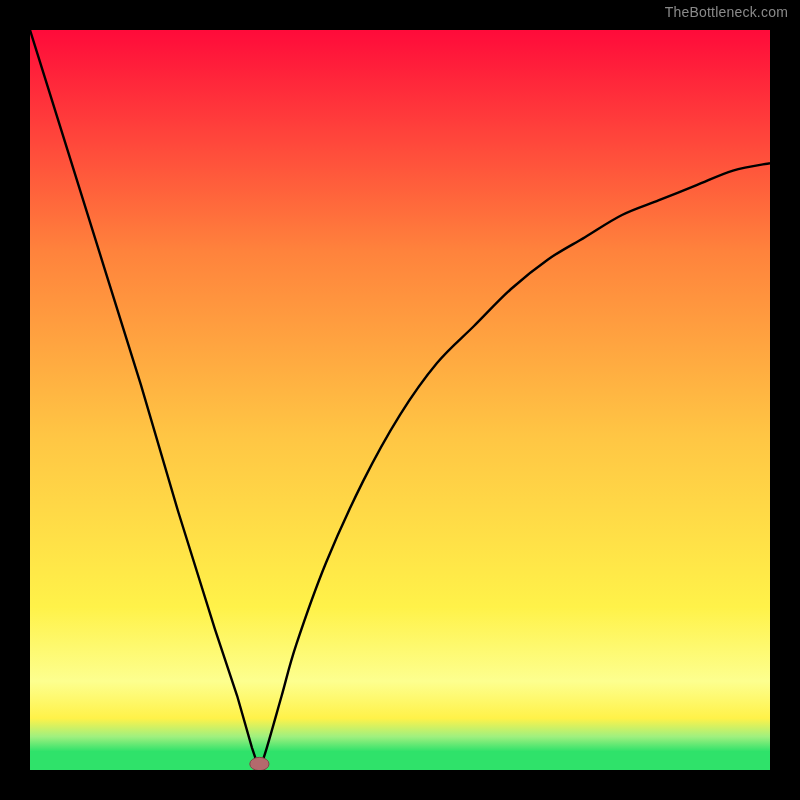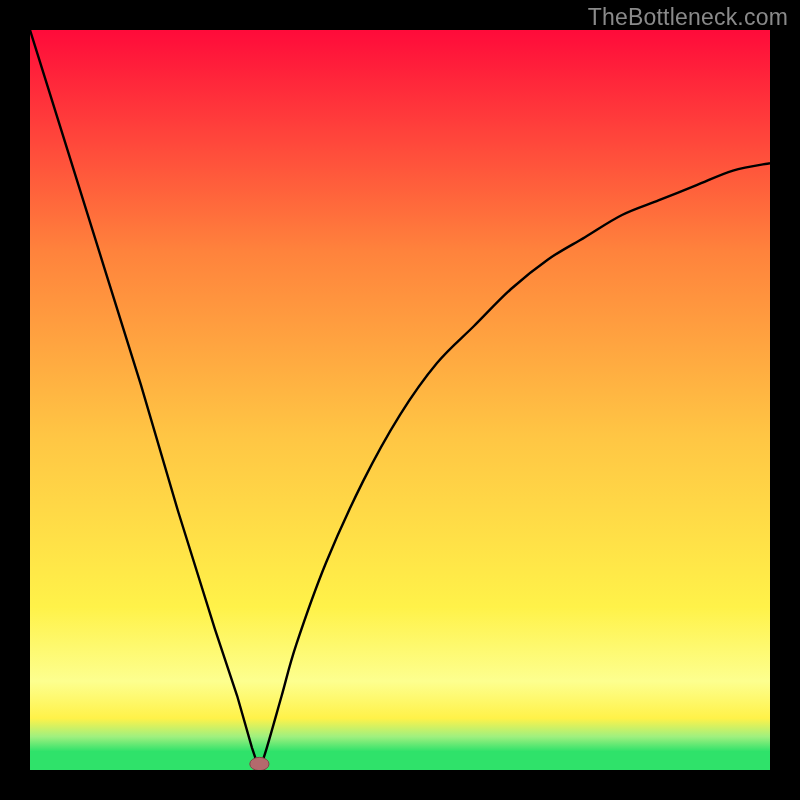--- a/index.html
+++ b/index.html
@@ -23,21 +23,21 @@
     top: 30px;
     width: 740px;
     height: 740px;
     overflow: hidden;
   }
   .attribution {
     position: absolute;
     top: 4px;
     right: 12px;
     color: #8a8a8a;
-    font-size: 23px;
+    font-size: 14px;
     letter-spacing: 0.2px;
     font-weight: 400;
   }
   svg { display: block; }
 </style>
 </head>
 <body>
 
 <div class="frame">
   <div class="attribution">TheBottleneck.com</div>

